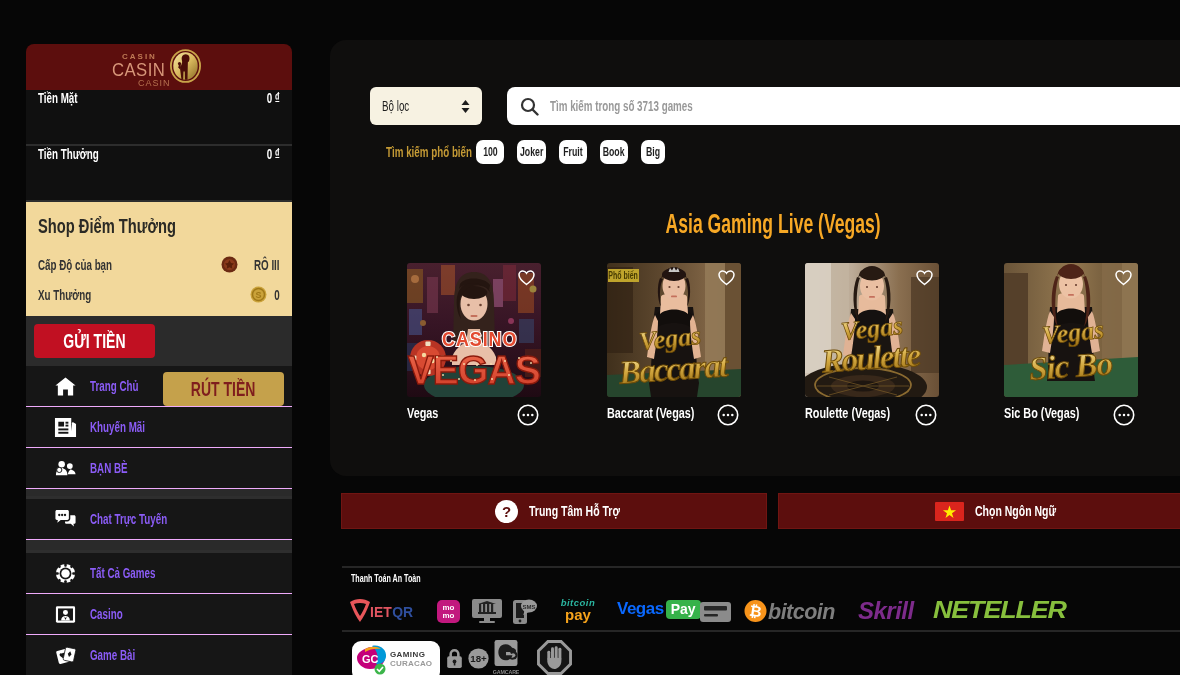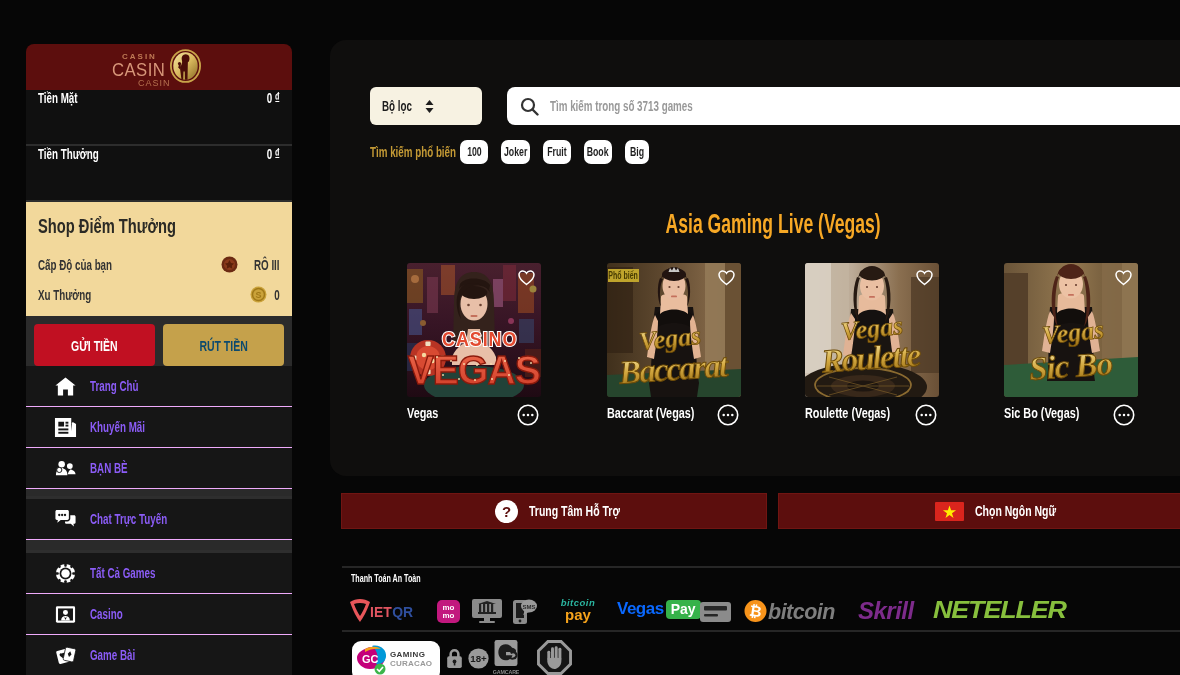--- a/index.html
+++ b/index.html
@@ -14,40 +14,40 @@
 #sb-head { height:46px; background:#5c0e0d; border-radius:8px 8px 0 0; position:relative; overflow:hidden; }
 .bal-row { height:56px; background:#101010; border-bottom:2px solid #2d2d2d;
   display:flex; align-items:flex-start; justify-content:space-between; padding:0 12px;
   color:#fff; font-weight:bold; font-size:14px; }
 #shop { background:#f2d89b; height:114px; padding:10px 12px 0; color:#222; }
 #shop h2 { font-size:21px; color:#2b2a25; margin:2px 0 0; font-weight:bold; }
 .shop-row { display:flex; align-items:center; justify-content:space-between;
   font-size:14px; font-weight:bold; color:#333; }
 .shop-right { display:flex; align-items:center; gap:5px; }
 #btnrow { background:#2b2b2b; height:50px; padding:8px 8px; display:flex; gap:8px; }
-.sbtn { flex:1; height:42px; border-radius:4px; color:#fff; font-weight:bold; font-size:15px;
+.sbtn { flex:1; height:34px; border-radius:4px; color:#fff; font-weight:bold; font-size:20px;
   display:flex; align-items:center; justify-content:center; }
 #btn-red { background:#c11022; }
-#btn-tan { background:#c5a14b; color:#0c4a6e; }
+#btn-tan { background:#c5a14b; color:#7f1d1d;margin-top:48px; }
 .mrow { height:41px; background:#161616; border-bottom:1px solid #f0abfc;
   display:flex; align-items:center; padding:0 28px; color:#8b5cf6; font-weight:bold; font-size:14px; }
 .mrow svg { width:23px; height:23px; margin-right:13px; flex:none; }
 .mgap { height:10px; background:#2a2a2a; border-bottom:3px solid #2e2e2e; }
 
 
 #panel { position:absolute; left:330px; top:40px; width:886px; height:436px;
   background:#0f0e0d; border-radius:16px; }
 #filter { position:absolute; left:370px; top:87px; width:112px; height:38px;
   background:#f7f2e2; border-radius:6px; display:flex; align-items:center;
-  justify-content:flex-start; padding:0 12px; font-weight:bold; font-size:14px; color:#1e1e1e; }
+  justify-content:space-between; padding:0 12px; font-weight:normal; font-size:14px; color:#1e1e1e; }
 #search { position:absolute; left:491px; top:87px; width:683px; height:38px;
   background:#fff; border-radius:8px; display:flex; align-items:center; padding:0 13px;
   font-size:14px; color:#999; font-weight:bold;margin-left:16px; }
 #tagrow { position:absolute; left:370px; top:140px; height:24px; display:flex; align-items:center; }
-#tagrow .lbl { color:#c49a35; font-weight:bold; font-size:14px; width:90px; }
+#tagrow .lbl { color:#c49a35; font-weight:bold; font-size:14px; width:90px;margin-left:16px; }
 .pill { background:#fff; color:#1e1e1e; font-weight:bold; font-size:12.5px; border-radius:7px;
   height:24px; padding:0 4px; display:flex; align-items:center; justify-content:center; margin-right:13px; }
 #heading { position:absolute; left:330px; top:208px; width:886px; text-align:center;
   color:#f7a825; font-size:27.5px; font-weight:bold; }
 
 .card-img { position:absolute; width:134px; height:134px; top:263px; border-radius:3px; overflow:hidden; }
 .card-title { position:absolute; top:404px; color:#fff; font-weight:bold; font-size:15.5px; }
 .dots { position:absolute; top:404px; }
 .heart { position:absolute; top:270px; }
 #pbtag { position:absolute; left:608px; top:269px; width:31px; height:13px; background:#bfa42c; color:#463a00;

